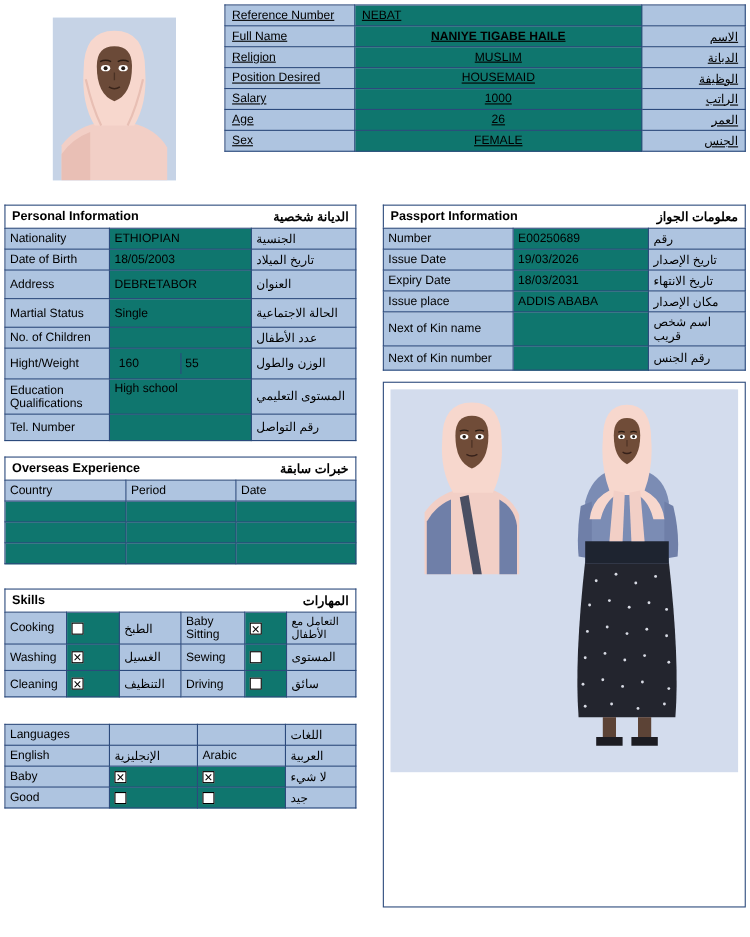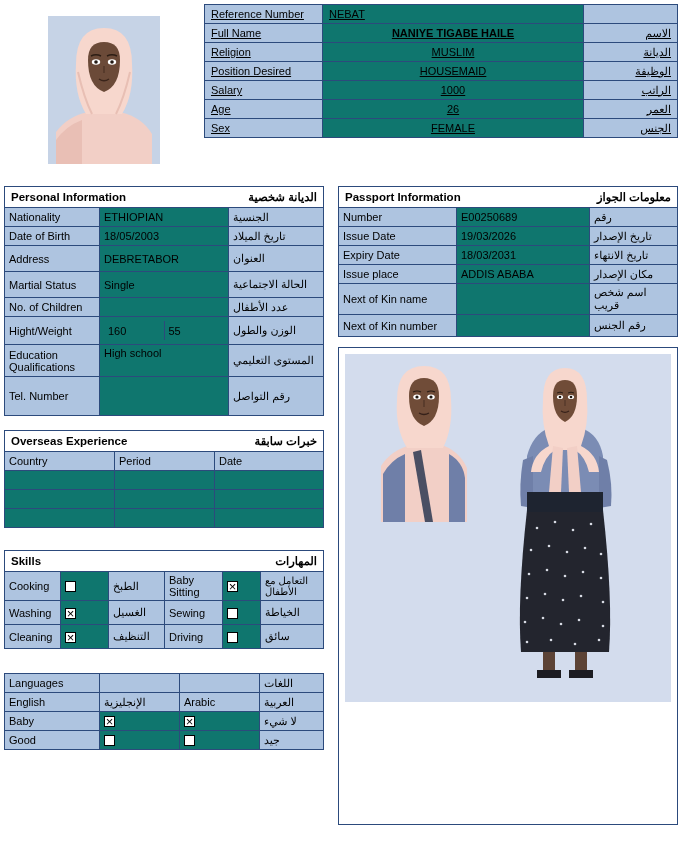--- a/index.html
+++ b/index.html
@@ -59,21 +59,21 @@
   table.toptable td {
     border: 1px solid #2c4a7c;
     padding: 2px 6px;
     font-size: 11px;
     height: 19px;
   }
   .lbl-col { width: 118px; }
   .ar-col { width: 94px; margin-left: 24px; }
 
   
-  .mid { display: flex; gap: 14px; margin-top: 10px; align-items: flex-start; }
+  .mid { display: flex; gap: 24px; margin-top: 10px; align-items: flex-start; }
   .left-col { width: 320px; }
   .right-col { flex: 1; }
 
   .section-head {
     background: #ffffff;
     border: 1px solid #2c4a7c;
     display: flex;
     justify-content: space-between;
     align-items: center;
     padding: 3px 6px;
@@ -258,21 +258,21 @@
                 </table>
           </td>
           <td class="blue ar">الوزن والطول</td>
         </tr>
         <tr>
           <td class="blue" style="height:32px">Education Qualifications</td>
           <td class="white" style="vertical-align:top">High school</td>
           <td class="blue ar">المستوى التعليمي</td>
         </tr>
         <tr>
-          <td class="blue" style="height:39px">Tel. Number</td>
+          <td class="blue" style="height:24px">Tel. Number</td>
           <td class="white"></td>
           <td class="blue ar">رقم التواصل</td>
         </tr>
       </tbody>
         </table>
 
       <div class="spacer"></div>
 
       <div class="section-head">
         <span>Overseas Experience</span>
@@ -331,21 +331,21 @@
           <td class="blue">Baby Sitting</td>
           <td class="white ctr"><span class="cb checked"></span></td>
           <td class="blue ar" style="font-size:10px">التعامل مع الأطفال</td>
         </tr>
         <tr>
           <td class="blue" style="height:24px">Washing</td>
           <td class="white ctr"><span class="cb checked"></span></td>
           <td class="blue ar">الغسيل</td>
           <td class="blue">Sewing</td>
           <td class="white ctr"><span class="cb"></span></td>
-          <td class="blue ar">الخياطة</td>
+          <td class="blue ar">المستوى</td>
         </tr>
         <tr>
           <td class="blue" style="height:24px">Cleaning</td>
           <td class="white ctr"><span class="cb checked"></span></td>
           <td class="blue ar">التنظيف</td>
           <td class="blue">Driving</td>
           <td class="white ctr"><span class="cb"></span></td>
           <td class="blue ar">سائق</td>
         </tr>
       </tbody>

